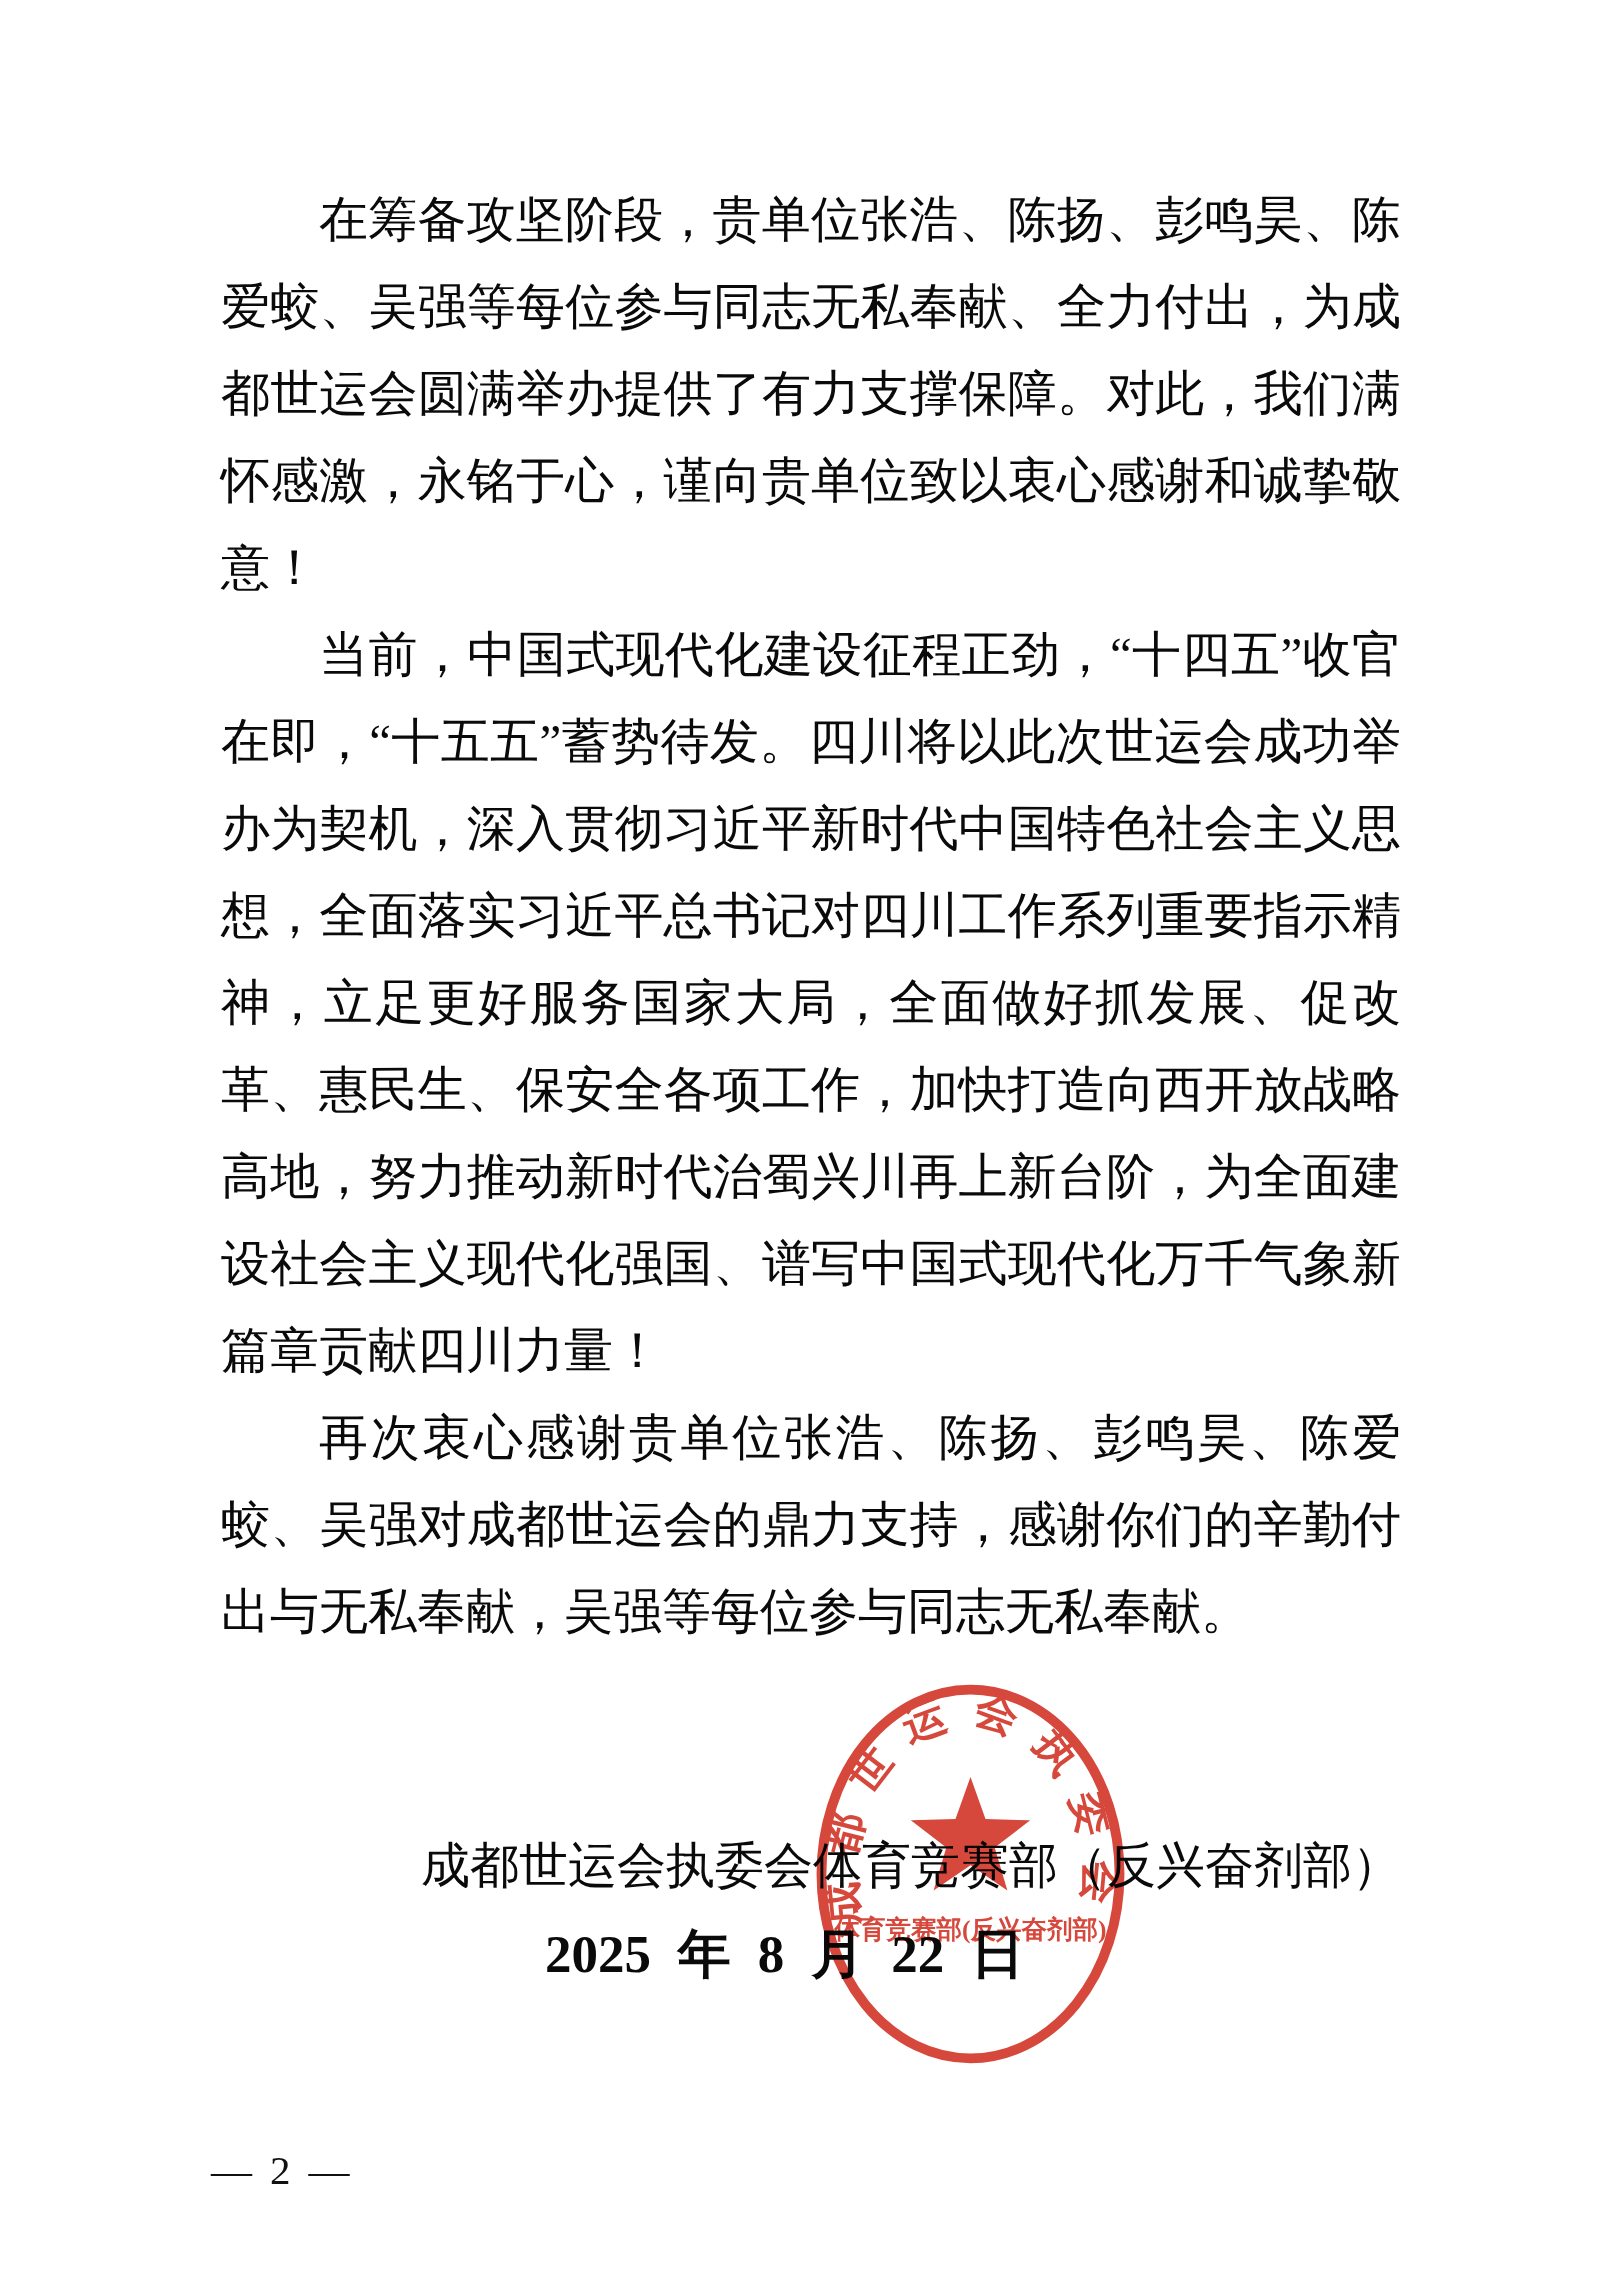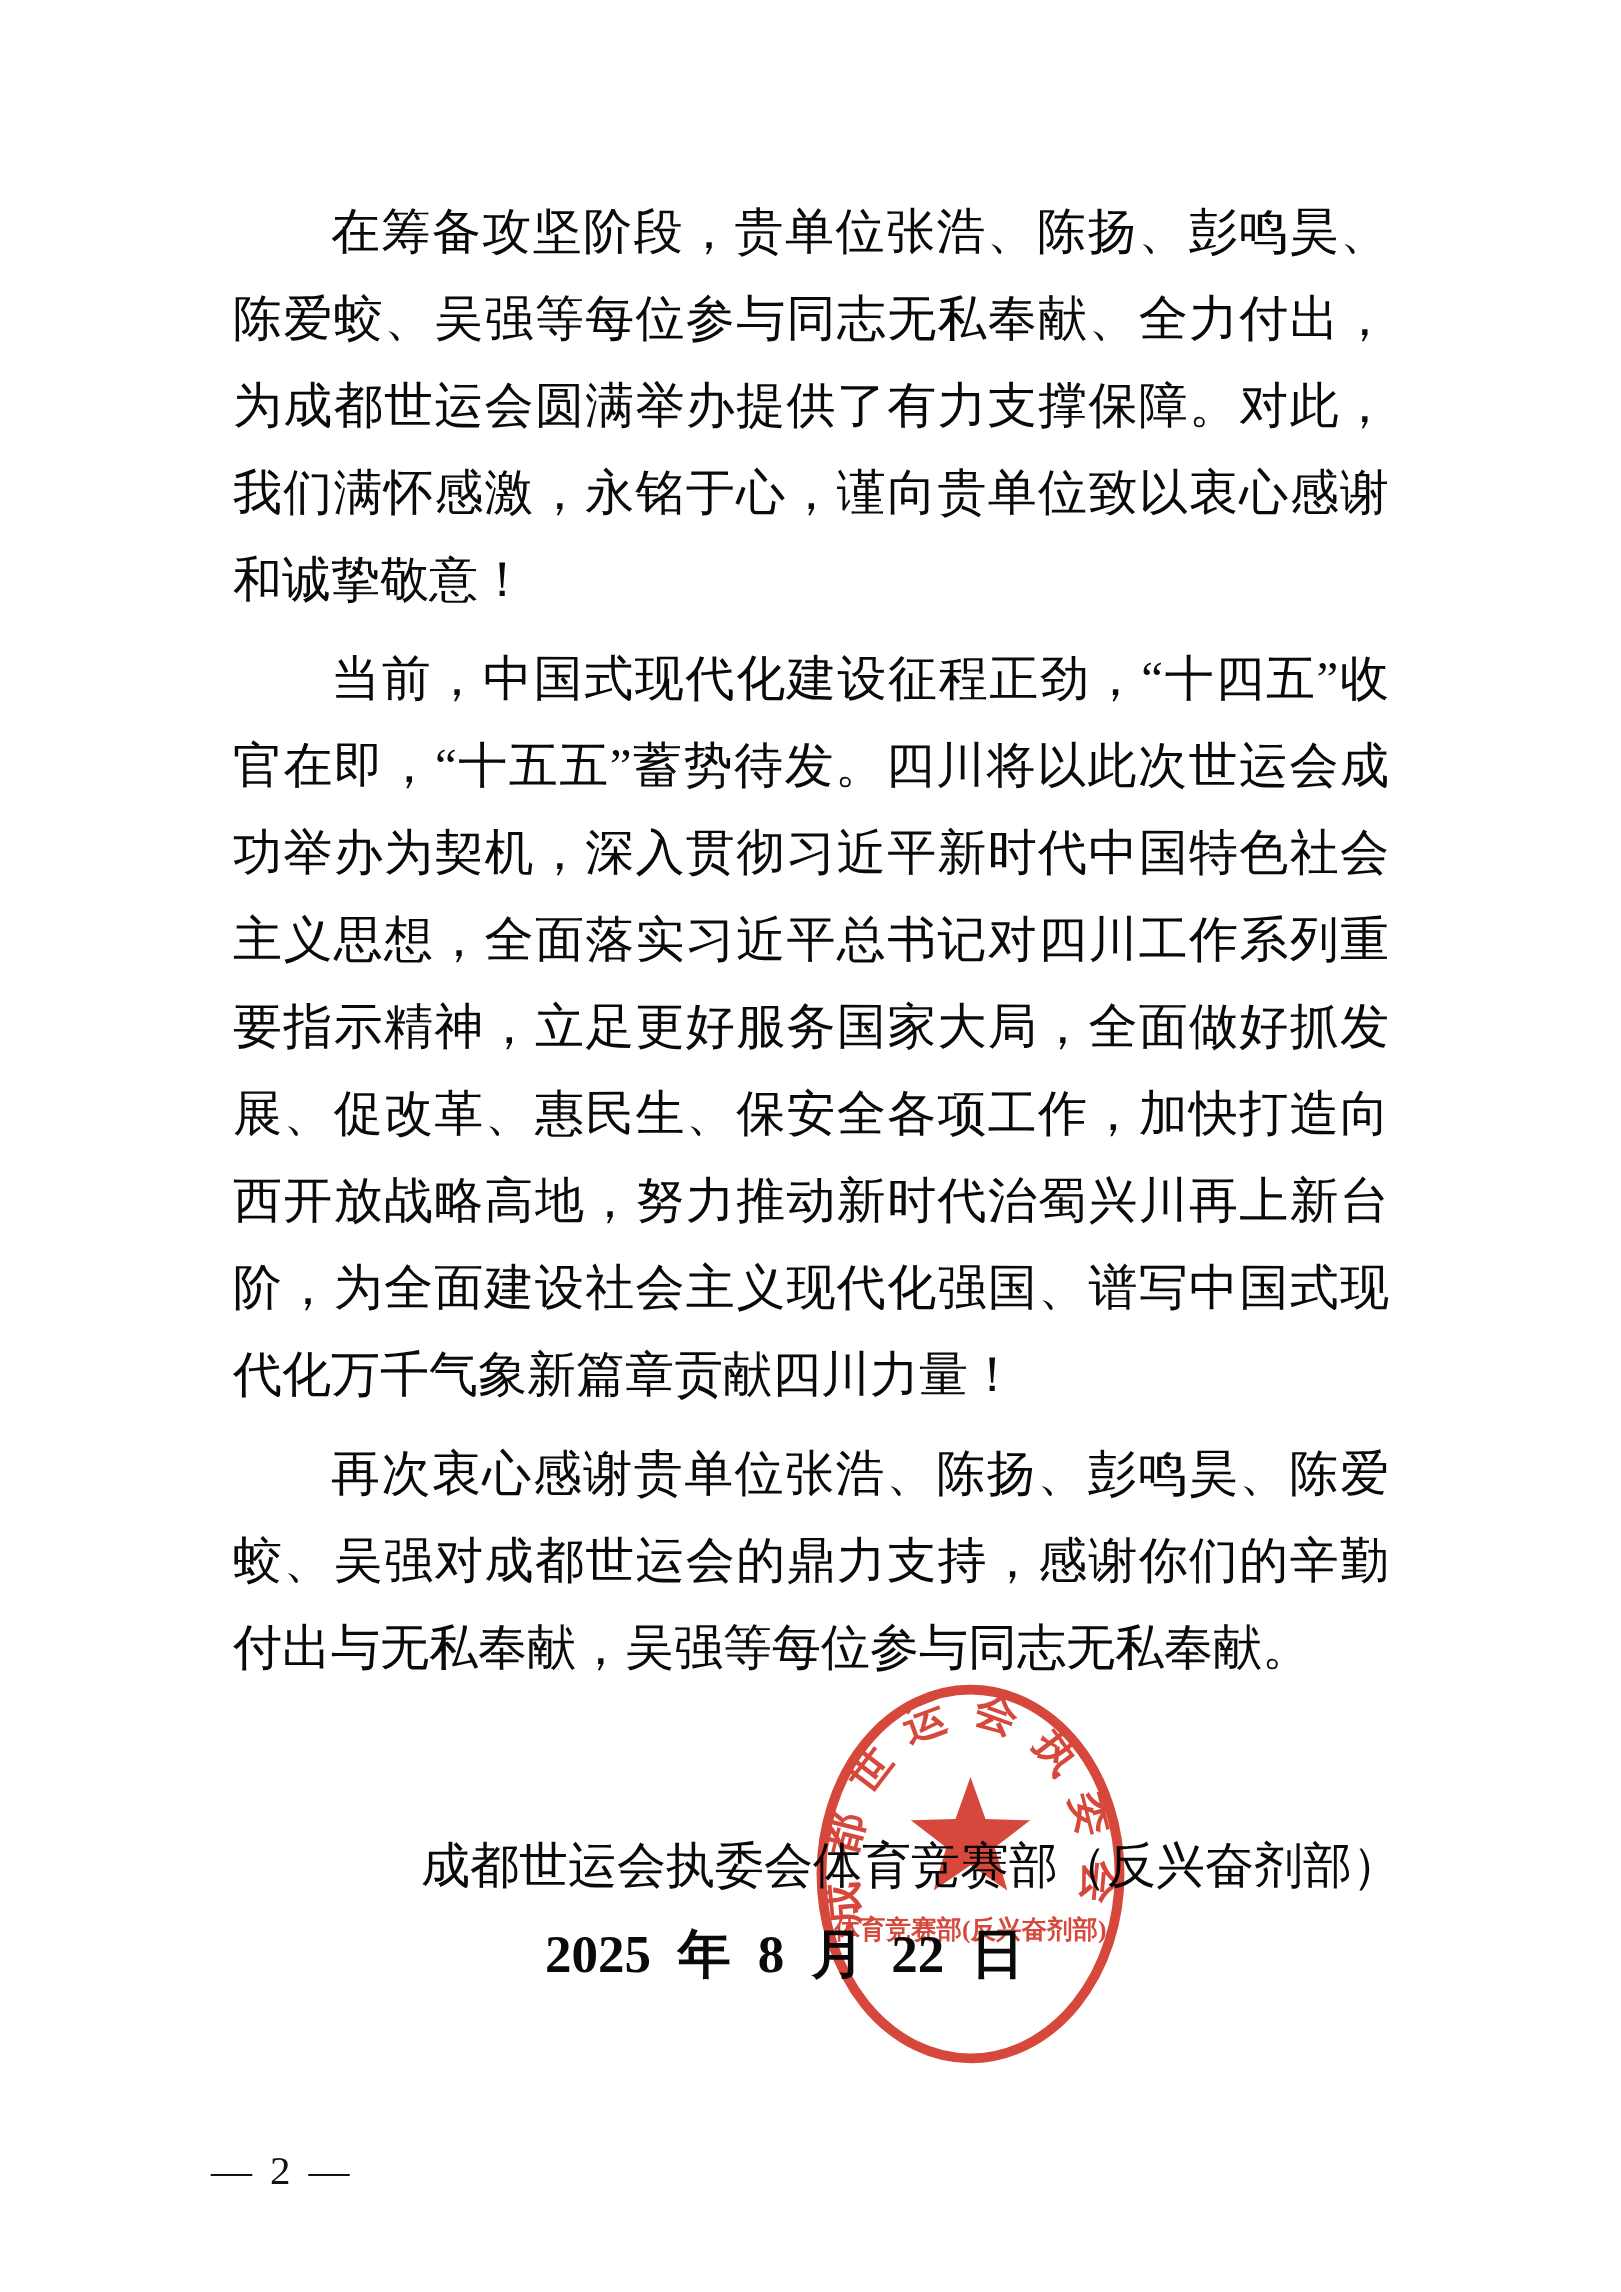--- a/index.html
+++ b/index.html
@@ -11,21 +11,21 @@
     overflow:hidden;
     font-family:"Liberation Serif","DejaVu Serif",serif;
     color:#0a0a0a;
   }
   .body-text{
     position:absolute;
     left:221px;top:176px;width:1180px;
     font-size:49px;line-height:87px;
   }
   .body-text p{
-    margin:12px;padding:0;
+    margin:0;padding:0;
     text-indent:2em;
     text-align:justify;
     text-justify:inter-character;
     word-break:break-all;
     text-align-last:left;
   }
   .signature-line{
     position:absolute;
     left:221px;top:1835px;width:1180px;
     font-size:49px;line-height:61px;

